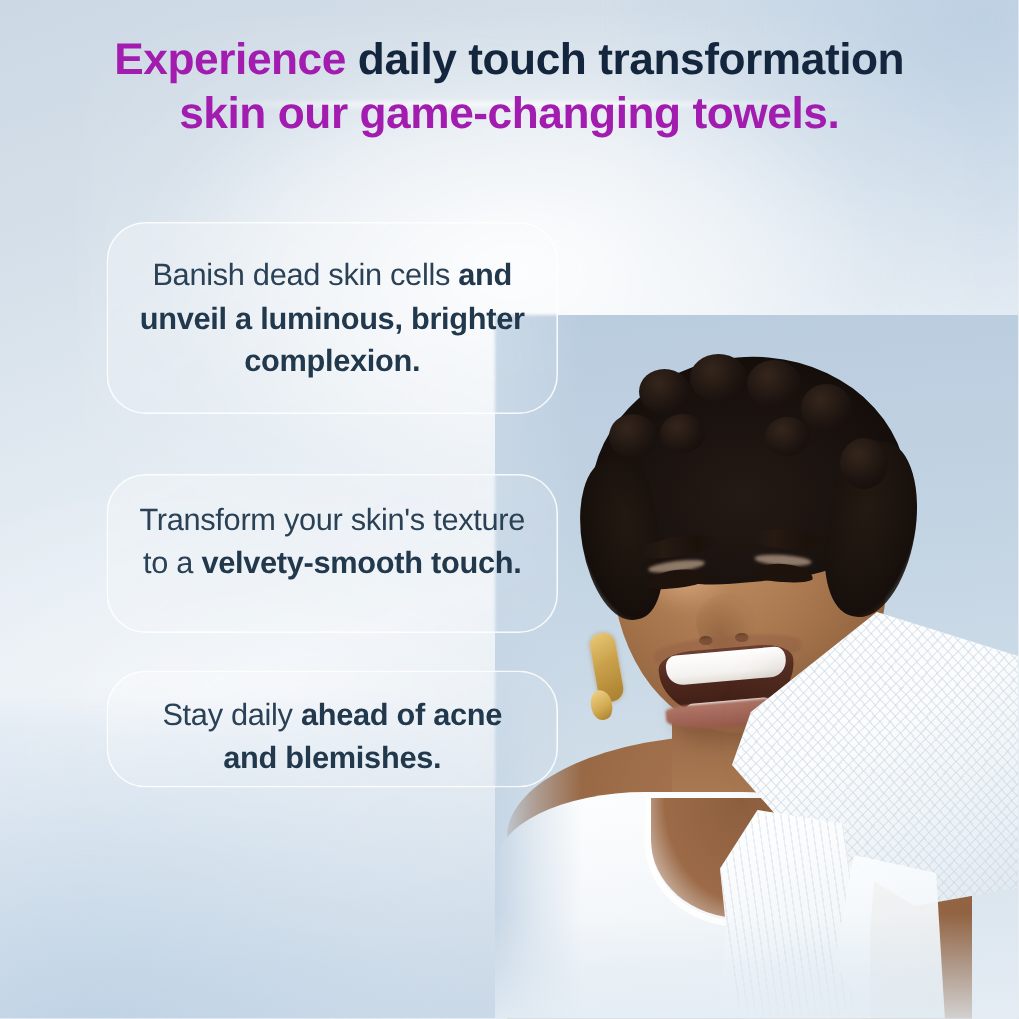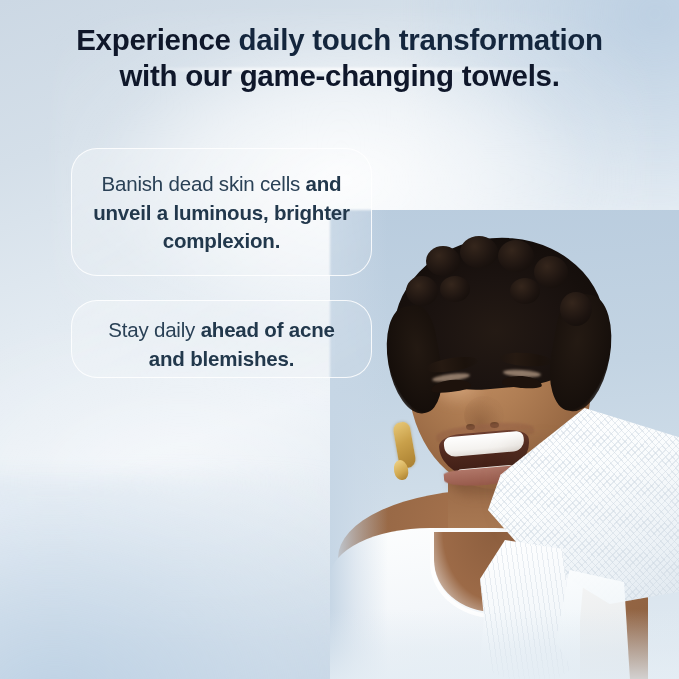--- a/index.html
+++ b/index.html
@@ -80,21 +80,21 @@
     letter-spacing: -0.3px;
     z-index: 6;
   }
   .headline .line {
     display: block;
     white-space: nowrap;
   }
   .hl-light {
     font-size: 29.5px;
     font-weight: 700;
-    color: #0f172a;
+    color: #a21caf;
   }
   .hl-dark {
     font-size: 29.5px;
     font-weight: 700;
     color: #14263d;
   }
 
   
   .photo {
     position: absolute;
@@ -439,21 +439,21 @@
     z-index: 7;
   }
   .card {
     position: relative;
     box-sizing: border-box;
     border: 1.6px solid rgba(255,255,255,0.85);
     border-radius: 26px;
     background: linear-gradient(150deg, rgba(255,255,255,0.30) 0%, rgba(255,255,255,0.12) 45%, rgba(255,255,255,0.05) 100%);
     padding: 22px 16px;
     text-align: center;
-    margin-bottom: 24px;
+    margin-bottom: 40px;
     backdrop-filter: blur(1px);
   }
   .card-text {
     font-size: 20.5px;
     line-height: 1.40;
     color: #2a4156;
     font-weight: 400;
     letter-spacing: -0.2px;
   }
   .card-text b {
@@ -525,29 +525,32 @@
     <div class="towel-main"></div>
     <div class="towel-fold"></div>
     <div class="towel-fold2"></div>
 
     <div class="photo-fade-left"></div>
     <div class="photo-fade-bottom"></div>
   </div>
 
   <div class="headline">
     <span class="line"><span class="hl-light">Experience </span><span class="hl-dark">daily touch transformation</span></span>
-    <span class="line hl-light">with our game-changing towels.</span>
+    <span class="line hl-light">skin our game-changing towels.</span>
   </div>
 
   <div class="cards">
 
     <div class="card c1">
       <div class="card-text"><span>Banish dead skin cells </span><b>and unveil a luminous, brighter complexion.</b></div>
     </div>
 
+    <div class="card c2">
+      <div class="card-text"><span>Transform your skin's texture to a </span><b>velvety-smooth touch.</b></div>
+    </div>
 
     <div class="card c3">
       <div class="card-text"><span>Stay daily </span><b>ahead of acne and blemishes.</b></div>
     </div>
 
   </div>
 
 </div>
 
 </body></html>

